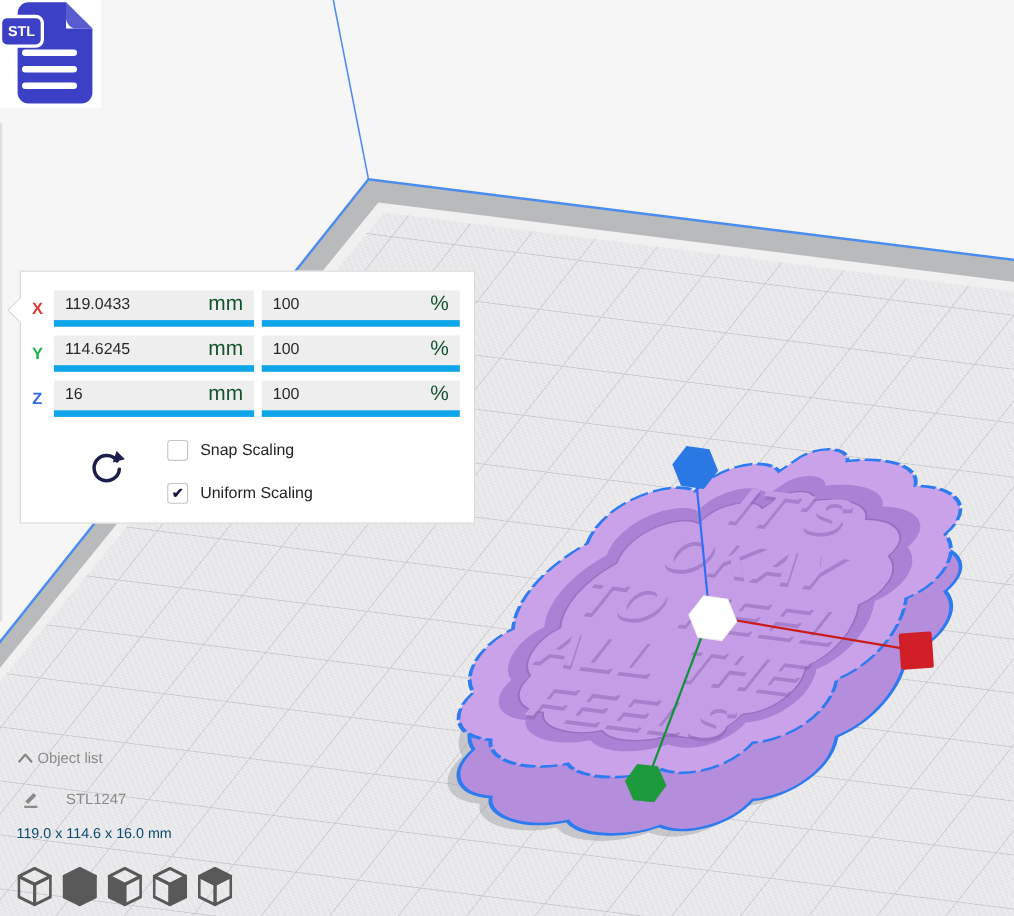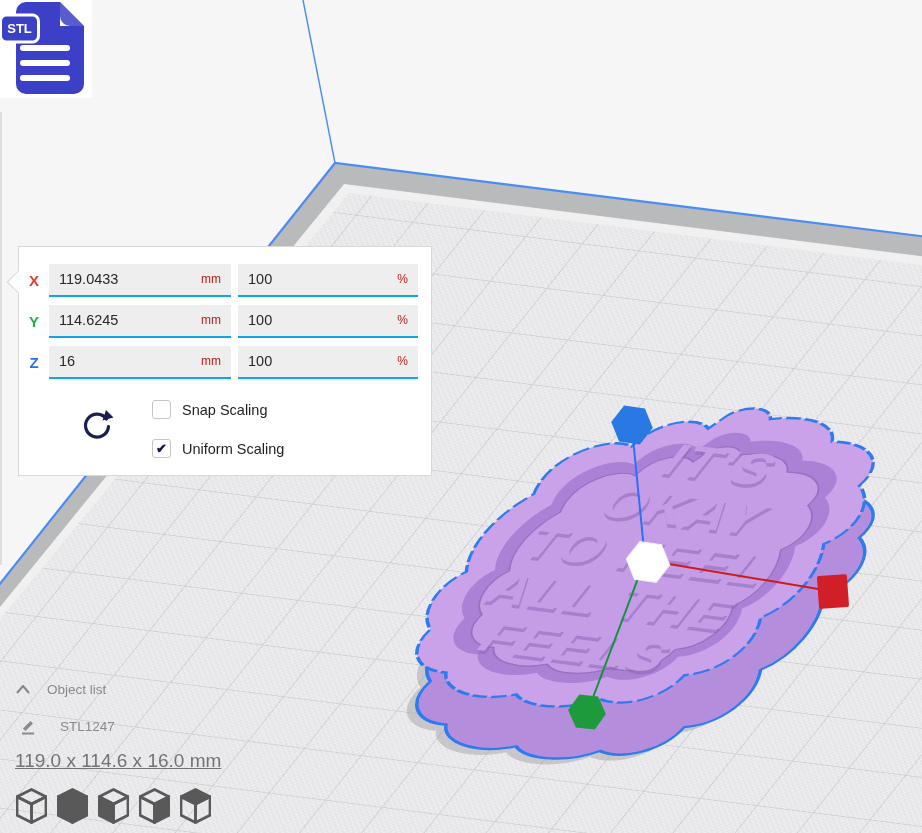--- a/index.html
+++ b/index.html
@@ -37,30 +37,30 @@
   }
   .srow {
     position:absolute; left:0; width:100%; height:34px;
     display:flex; align-items:center;
   }
   .srow.r0 { top:16px; } .srow.r1 { top:57px; } .srow.r2 { top:98px; }
   .axis {
     width:30px; text-align:center; font-size:15px; font-weight:bold;
   }
   .field {
-    background:#eeeeee; border-bottom:2px solid #0ea5e9;
+    background:#eeeeee; border-bottom:6px solid #0ea5e9;
     height:33px; display:flex; align-items:center; padding:0 10px;
   }
   .field.mm { width:182px; margin-right:7px; }
   .field.pc { width:180px; }
   .field input {
     flex:1; min-width:0; border:none; background:transparent; outline:none;
     font-family:"Liberation Sans", sans-serif; font-size:14.5px; color:#282828;
   }
-  .unit { color:#b91c1c; font-size:12px; margin-left:4px; }
+  .unit { color:#14532d; font-size:19px; margin-left:4px; }
 
   .panel-controls { position:absolute; left:0; top:146px; width:100%; }
   .reset-btn {
     position:absolute; left:60px; top:16px; width:36px; height:36px;
     background:transparent; border:none; cursor:pointer;
   }
   .cb-row { position:absolute; left:133px; display:flex; align-items:center; }
   .cb-row.c0 { top:7px; } .cb-row.c1 { top:46px; }
   .cb {
     width:19px; height:19px; background:#fff; border:1px solid #c6c6c6;
@@ -69,23 +69,23 @@
   }
   .cb-label { margin-left:11px; font-size:14.5px; color:#1f1f1f; cursor:pointer;text-align:right; }
 
   
   .objlist { position:absolute; left:0; top:676px; width:260px; }
   .ol-row { position:absolute; display:flex; align-items:center; }
   .ol-header { left:16px; top:6px; }
   .ol-item   { left:20px; top:42px; }
   .ol-dims   { left:15px; top:74px; }
   .ol-text   { font-size:13.5px; color:#8a8a8a; }
-  .ol-header .ol-text { margin-left:17px; }
+  .ol-header .ol-text { margin-left:4px; }
   .ol-item .ol-text { margin-left:24px; }
-  .dims-text { font-size:19px; color:#737373;text-decoration:underline; }
+  .dims-text { font-size:13px; color:#0c4a6e; }
 
   
   .view-toolbar {
     position:absolute; left:13px; top:785px; display:flex; gap:4px;
   }
   .view-btn {
     width:37px; height:42px; background:transparent; border:none; cursor:pointer;
     display:flex; align-items:center; justify-content:center; padding:0;
   }
 </style>

